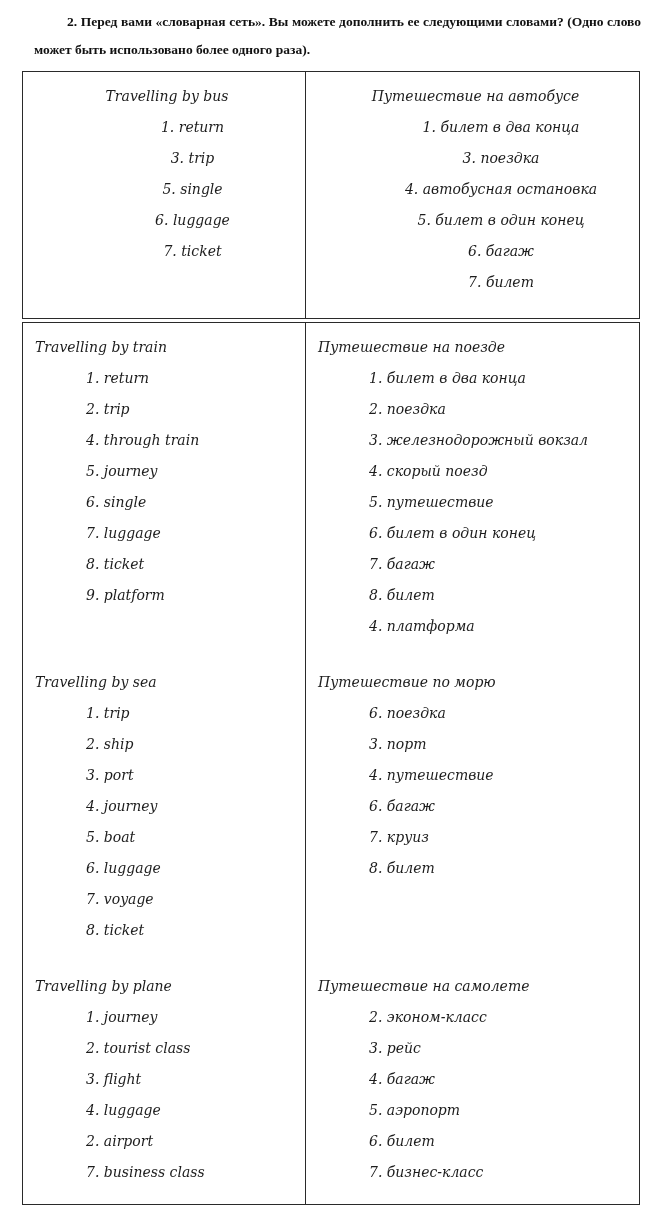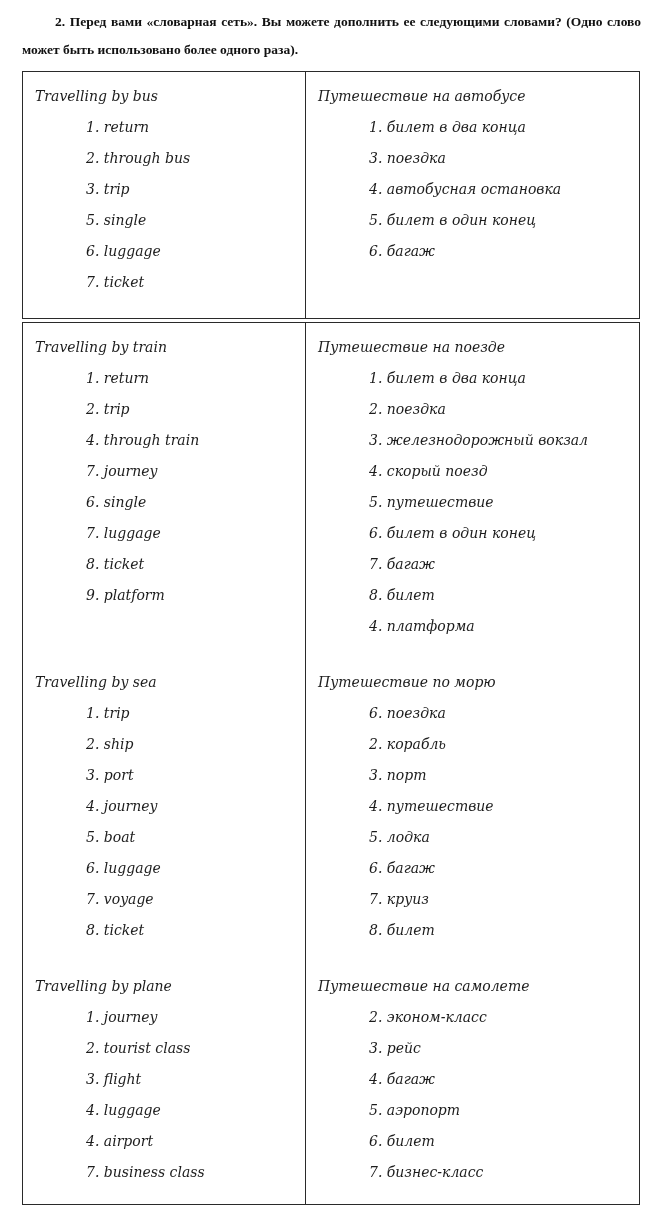--- a/index.html
+++ b/index.html
@@ -18,21 +18,21 @@
       padding: 8px 20px 6px 22px;
       overflow: hidden;
     }
     .header {
       font-family: "Liberation Serif", serif;
       font-weight: bold;
       font-size: 13.5px;
       line-height: 2.05;
       text-align: justify;
       text-indent: 33px;
-      margin: 0 0 8px 0;
+      margin: 0 0 8px 12px;
       color: #111;
     }
     .vocab-table {
       display: grid;
       grid-template-columns: 283px 1fr;
       border: 1px solid #2a2a2a;
       box-sizing: border-box;
       width: 618px;
       background: #fff;
     }
@@ -51,55 +51,55 @@
     }
     .sec-title {
       line-height: 31px;
       white-space: nowrap;
     }
     .item {
       line-height: 31px;
       padding-left: 51px;
       white-space: nowrap;
     }
-    .t1 { min-height: 248px; }
+    .t1 { min-height: 248px; text-align: center; }
     .t2 { min-height: 883px; }
   </style>
 </head>
 <body>
 
 <div class="page">
   <p class="header"><span>2.</span> <span>Перед вами «словарная сеть». Вы можете дополнить ее следующими словами? (Одно слово может быть использовано более одного раза).</span></p>
 
   <div class="vocab-table t1">
       <div class="cell left">
         <div class="sec-title">Travelling by bus</div>
         <div class="item">1. return</div>
-        <div class="item">2. through bus</div>
         <div class="item">3. trip</div>
         <div class="item">5. single</div>
         <div class="item">6. luggage</div>
         <div class="item">7. ticket</div>
       </div>
       <div class="cell right">
         <div class="sec-title">Путешествие на автобусе</div>
         <div class="item">1. билет в два конца</div>
         <div class="item">3. поездка</div>
         <div class="item">4. автобусная остановка</div>
         <div class="item">5. билет в один конец</div>
         <div class="item">6. багаж</div>
+        <div class="item">7. билет</div>
       </div>
     </div>
   <div class="vocab-table t2">
       <div class="cell left">
         <div class="sec-title">Travelling by train</div>
         <div class="item">1. return</div>
         <div class="item">2. trip</div>
         <div class="item">4. through train</div>
-        <div class="item">7. journey</div>
+        <div class="item">5. journey</div>
         <div class="item">6. single</div>
         <div class="item">7. luggage</div>
         <div class="item">8. ticket</div>
         <div class="item">9. platform</div>
       </div>
       <div class="cell right">
         <div class="sec-title">Путешествие на поезде</div>
         <div class="item">1. билет в два конца</div>
         <div class="item">2. поездка</div>
         <div class="item">3. железнодорожный вокзал</div>
@@ -117,35 +117,33 @@
         <div class="item">3. port</div>
         <div class="item">4. journey</div>
         <div class="item">5. boat</div>
         <div class="item">6. luggage</div>
         <div class="item">7. voyage</div>
         <div class="item">8. ticket</div>
       </div>
       <div class="cell right">
         <div class="sec-title">Путешествие по морю</div>
         <div class="item">6. поездка</div>
-        <div class="item">2. корабль</div>
         <div class="item">3. порт</div>
         <div class="item">4. путешествие</div>
-        <div class="item">5. лодка</div>
         <div class="item">6. багаж</div>
         <div class="item">7. круиз</div>
         <div class="item">8. билет</div>
       </div>
       <div class="cell left">
         <div class="sec-title">Travelling by plane</div>
         <div class="item">1. journey</div>
         <div class="item">2. tourist class</div>
         <div class="item">3. flight</div>
         <div class="item">4. luggage</div>
-        <div class="item">4. airport</div>
+        <div class="item">2. airport</div>
         <div class="item">7. business class</div>
       </div>
       <div class="cell right">
         <div class="sec-title">Путешествие на самолете</div>
         <div class="item">2. эконом-класс</div>
         <div class="item">3. рейс</div>
         <div class="item">4. багаж</div>
         <div class="item">5. аэропорт</div>
         <div class="item">6. билет</div>
         <div class="item">7. бизнес-класс</div>

